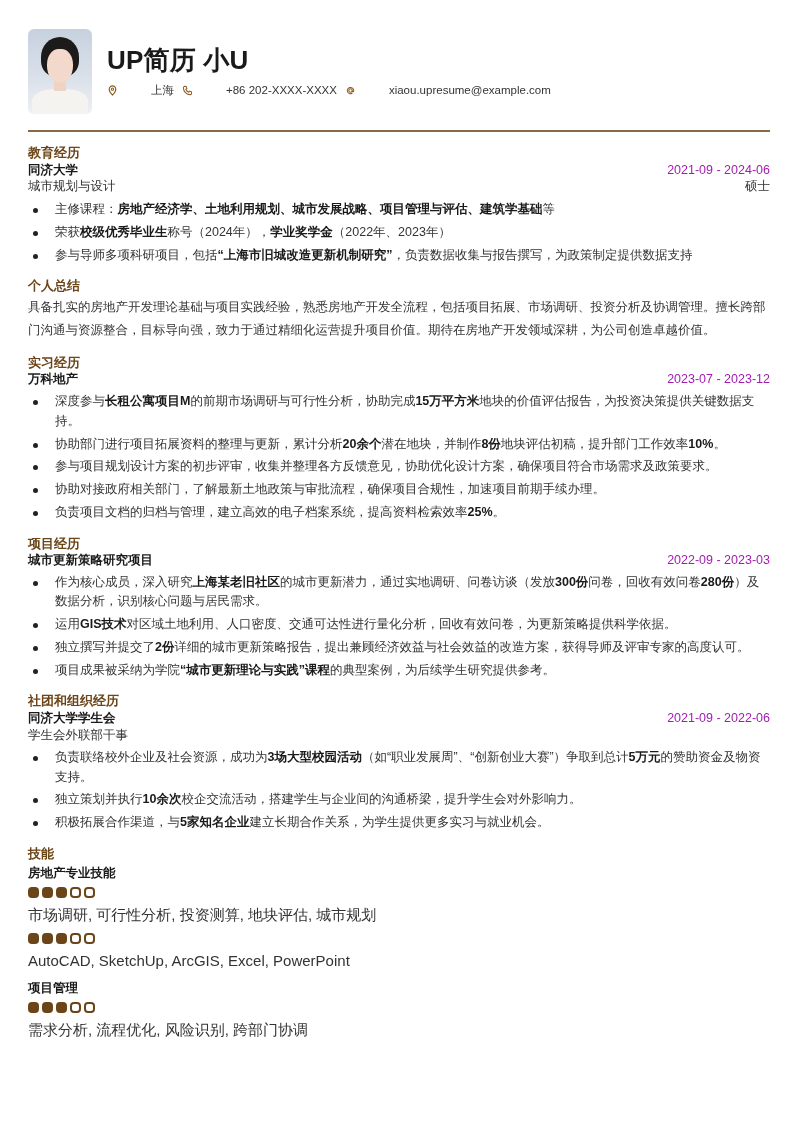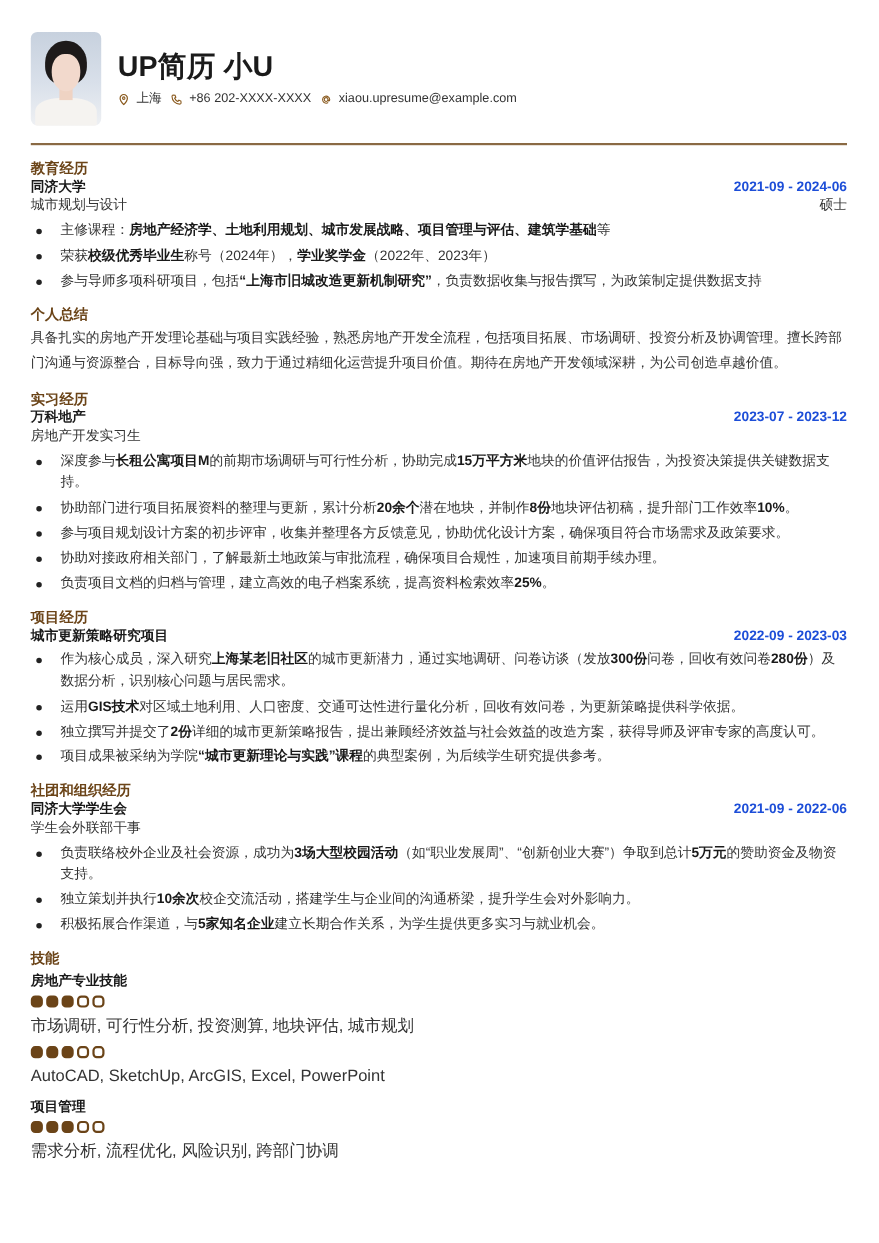--- a/index.html
+++ b/index.html
@@ -31,31 +31,31 @@
     .photo .neck {
       position: absolute; left: 26px; top: 50px; width: 12px; height: 12px; background: #efd3c3;
     }
     .photo .body {
       position: absolute; left: 4px; top: 60px; width: 56px; height: 30px;
       background: #f5f3f0; border-radius: 40% 40% 0 0;
     }
     .header-info { margin-left: 15px; padding-top: 2px; }
     .name { font-size: 26px; font-weight: 600; color: #1a1a1a; line-height: 1.3; letter-spacing: 0.2px; }
     .contacts { display: flex; align-items: center; margin-top: 4px; font-size: 11.5px; color: #333; }
-    .contact { display: flex; align-items: center; margin-right: 8px; }
+    .contact { display: flex; align-items: center; margin-right: 8px; gap: 27px; }
     .contact svg { width: 11px; height: 11px; margin-right: 6px; }
 
     .divider { height: 2px; background: #8a6a44; margin-top: 16px; width: 742px; }
 
     
     .section { margin-top: 12px; }
     .section-title { color: #6b4418; font-weight: 700; font-size: 13px; line-height: 1.35; }
     .entry-head { display: flex; justify-content: space-between; }
     .entry-title { font-weight: 700; color: #1a1a1a; line-height: 1.35; }
-    .entry-date { font-weight: 700; color: #1d4ed8; line-height: 1.35; }
+    .entry-date { font-weight: 400; color: #a21caf; line-height: 1.35; }
     .entry-sub { display: flex; justify-content: space-between; color: #333; line-height: 1.4; }
     ul.bullets { list-style: none; margin-top: 4px; }
     ul.bullets li { position: relative; padding-left: 27px; line-height: 1.55; margin-bottom: 3.5px; color: #333; }
     ul.bullets li::before {
       content: ""; position: absolute; left: 5px; top: 8px; width: 5px; height: 5px;
       background: #222; border-radius: 50%;
     }
     b { color: #1a1a1a; font-weight: 700; }
     .summary { line-height: 1.85; color: #333; margin-top: 1px; }
 
@@ -129,23 +129,20 @@
     <div class="section-title">个人总结</div>
     <div class="summary">具备扎实的房地产开发理论基础与项目实践经验，熟悉房地产开发全流程，包括项目拓展、市场调研、投资分析及协调管理。擅长跨部门沟通与资源整合，目标导向强，致力于通过精细化运营提升项目价值。期待在房地产开发领域深耕，为公司创造卓越价值。</div>
   </div>
 
   <div class="section">
     <div class="section-title">实习经历</div>
     <div class="entry-head">
       <span class="entry-title">万科地产</span>
       <span class="entry-date">2023-07 - 2023-12</span>
     </div>
-    <div class="entry-sub">
-      <span>房地产开发实习生</span>
-    </div>
     <ul class="bullets">
       <li><span>深度参与</span><b>长租公寓项目M</b><span>的前期市场调研与可行性分析，协助完成</span><b>15万平方米</b><span>地块的价值评估报告，为投资决策提供关键数据支持。</span></li>
       <li><span>协助部门进行项目拓展资料的整理与更新，累计分析</span><b>20余个</b><span>潜在地块，并制作</span><b>8份</b><span>地块评估初稿，提升部门工作效率</span><b>10%</b><span>。</span></li>
       <li><span>参与项目规划设计方案的初步评审，收集并整理各方反馈意见，协助优化设计方案，确保项目符合市场需求及政策要求。</span></li>
       <li><span>协助对接政府相关部门，了解最新土地政策与审批流程，确保项目合规性，加速项目前期手续办理。</span></li>
       <li><span>负责项目文档的归档与管理，建立高效的电子档案系统，提高资料检索效率</span><b>25%</b><span>。</span></li>
     </ul>
   </div>
 
   <div class="section">

